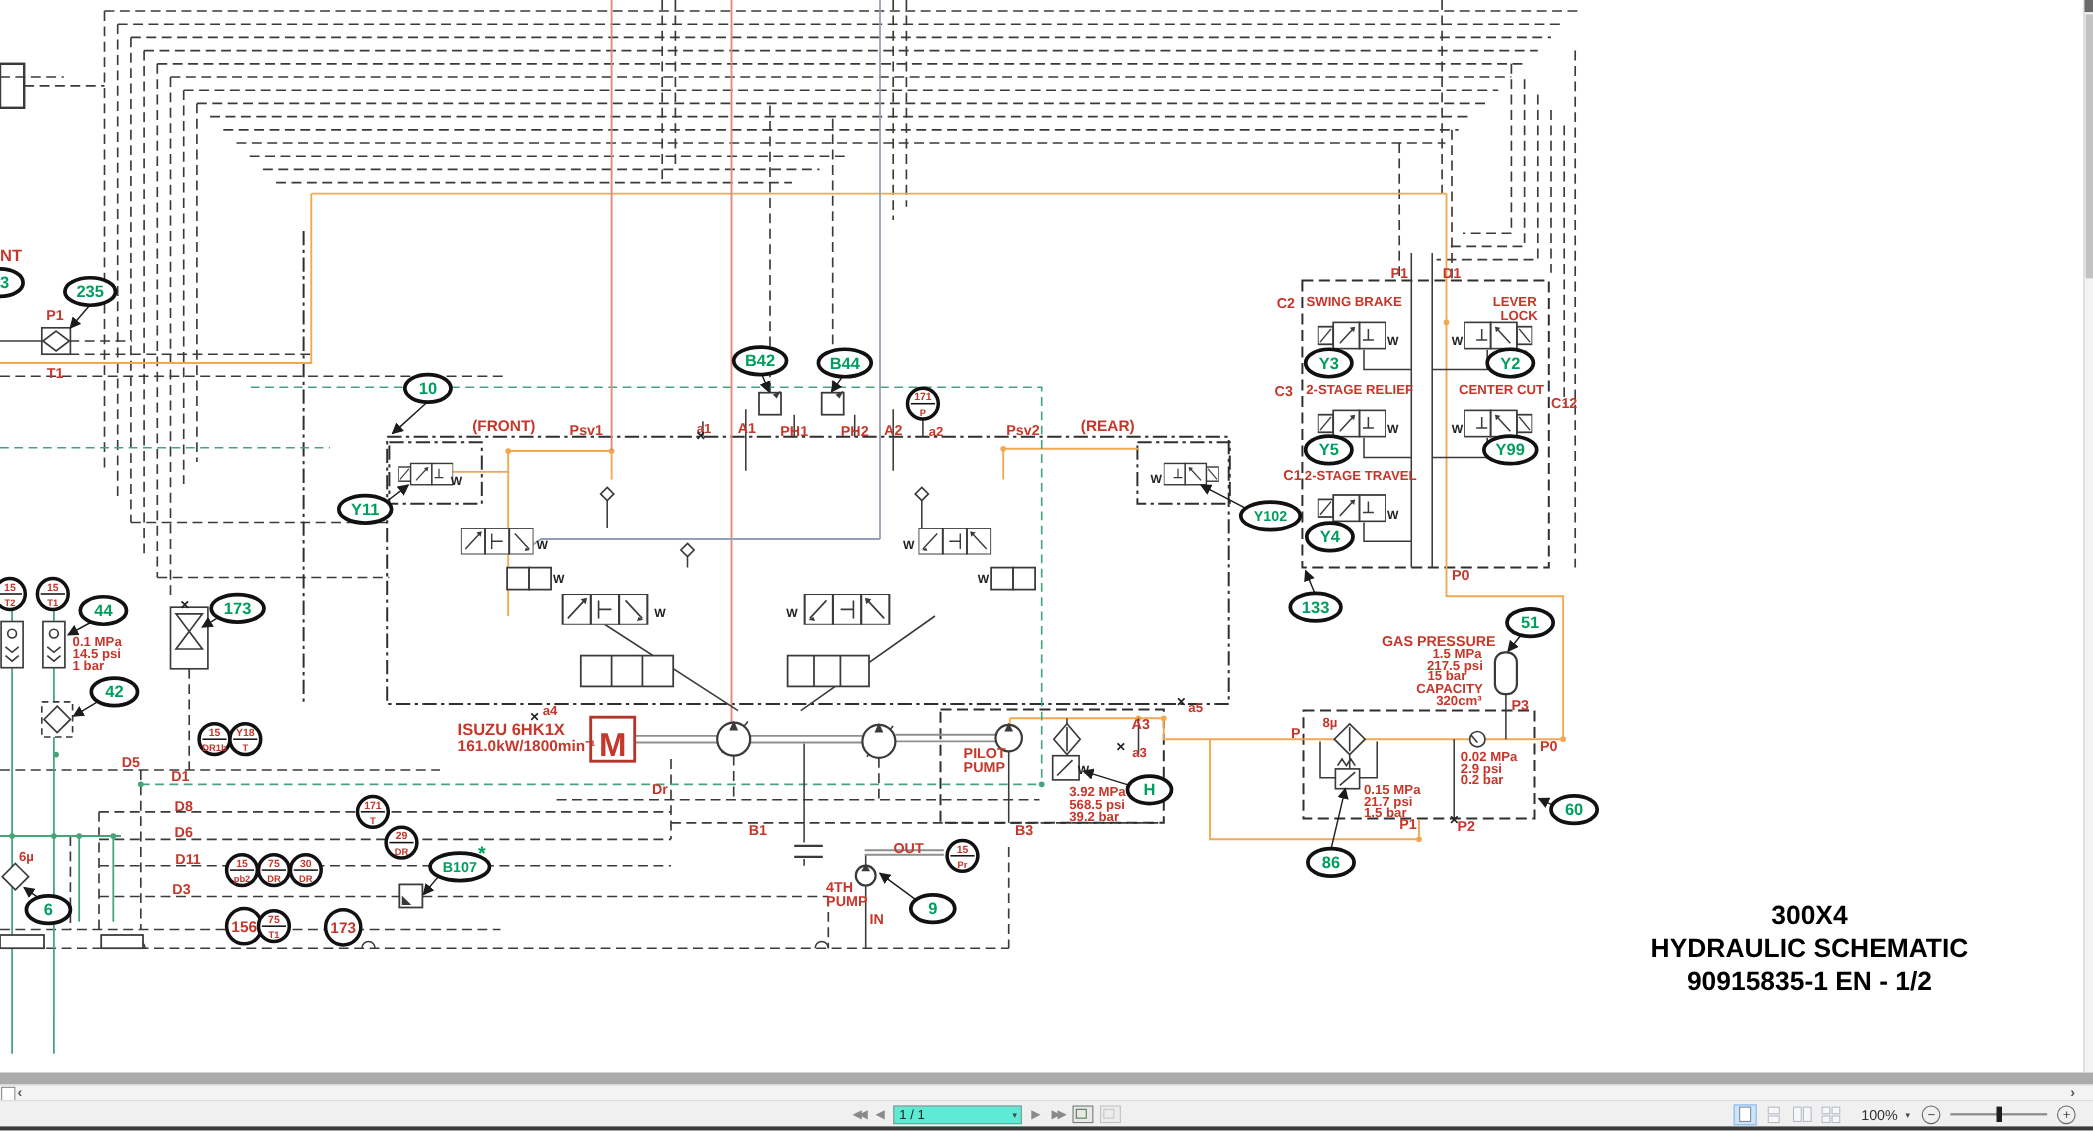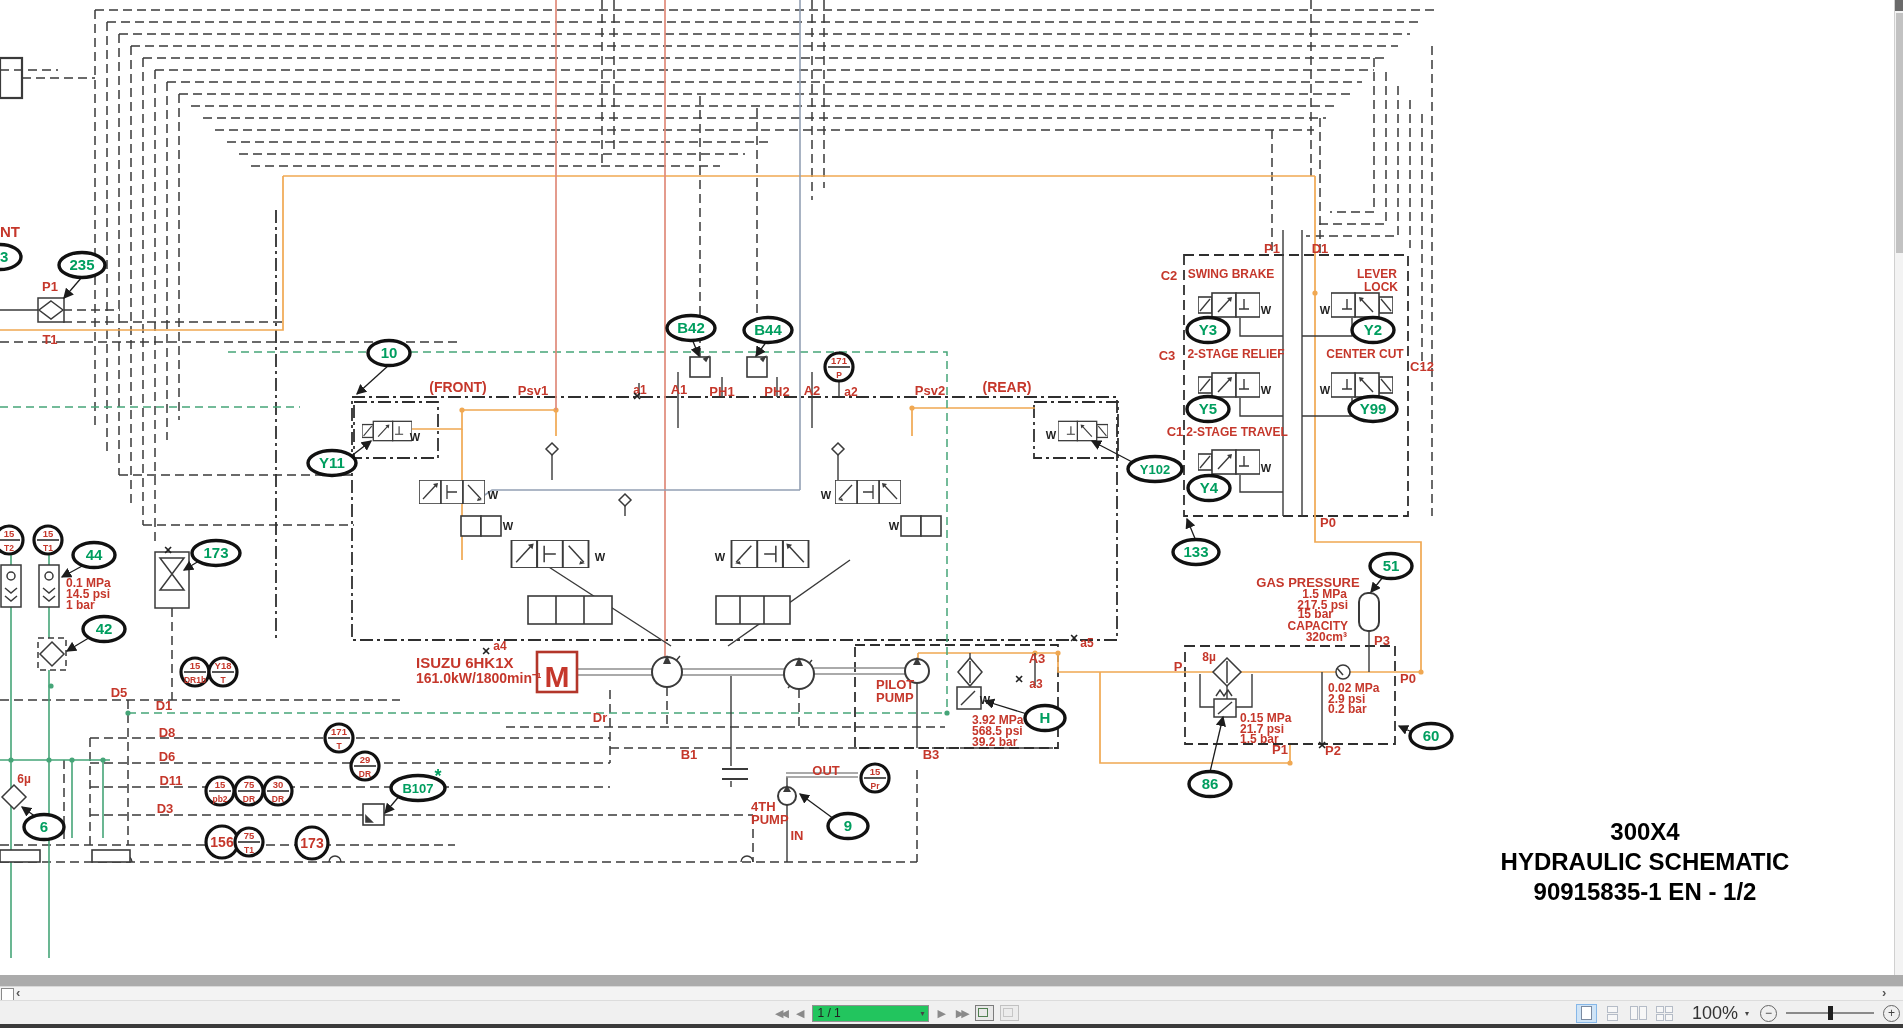--- a/index.html
+++ b/index.html
@@ -26,29 +26,29 @@
   
   .graystrip{position:absolute;left:0;top:975px;width:1903px;height:11px;background:#ababab;}
   .hscroll{position:absolute;left:0;top:986px;width:1903px;height:14px;background:#f3f3f3;border-top:1px solid #d9d9d9;}
   .hgrip{position:absolute;left:1px;top:1px;width:11px;height:12px;background:#fff;border:1px solid #8a8a8a;}
   .harrow{position:absolute;top:-1px;font-size:13px;font-weight:bold;color:#555;line-height:14px;}
   .toolbar{position:absolute;left:0;top:1000px;width:1903px;height:24px;background:#f0f0f0;border-top:1px solid #dcdcdc;}
   .bottomedge{position:absolute;left:0;top:1024px;width:1903px;height:4px;background:#3a3a3a;}
   .navcluster{position:absolute;left:773px;top:0;height:24px;display:flex;align-items:center;gap:6px;}
   .zoomcluster{position:absolute;left:1576px;top:0;height:24px;display:flex;align-items:center;gap:5px;}
   .navbtn{color:#8a8a8a;font-size:11px;letter-spacing:-3px;cursor:default;padding:0 2px;line-height:24px;}
-  .pagebox{width:117px;height:17px;background:#22c55e;border:1px solid #919191;font-size:12px;color:#222;display:flex;align-items:center;padding:0 4px;box-sizing:border-box;}
+  .pagebox{width:117px;height:17px;background:#5eead4;border:1px solid #919191;font-size:12px;color:#222;display:flex;align-items:center;padding:0 4px;box-sizing:border-box;}
   .pagebox .caret{margin-left:auto;font-size:8px;color:#444;}
   .viewicon{width:17px;height:14px;border:1px solid #7c7c7c;background:#e8e8e8;position:relative;}
   .viewicon i{position:absolute;left:2px;top:2px;width:8px;height:7px;border:1px solid #4f7f4f;}
   .viewicon.dim{opacity:.4;}
   .layicon{width:21px;height:19px;display:flex;align-items:center;justify-content:center;}
   .layicon.active{background:#cfe4f7;border:1px solid #86b7e8;box-sizing:border-box;}
   .pg{border:1px solid #7b8aa0;background:#fff;}
-  .zoomtext{font-size:18px;color:#333;margin-left:12px;}
+  .zoomtext{font-size:13px;color:#333;margin-left:12px;}
   .caret2{font-size:8px;color:#444;margin:0 6px 0 2px;}
   .zcircle{width:15px;height:15px;border:1px solid #666;border-radius:50%;color:#444;font-size:12px;line-height:14px;text-align:center;}
   .slider{width:88px;height:2px;background:#8a8a8a;position:relative;margin:0 4px;}
   .shandle{position:absolute;left:42px;top:-6px;width:5px;height:14px;background:#1f1f1f;}
   .vscroll{position:absolute;left:1894px;top:0;width:9px;height:975px;background:#f3f3f3;border-left:1px solid #d0d0d0;}
   .vthumb{position:absolute;left:1px;top:13px;width:7px;height:240px;background:#c2c2c2;}
   .varrow{position:absolute;left:0;top:0;width:9px;height:11px;background:#6a6a6a;}
 </style>
 </head>
 <body>

